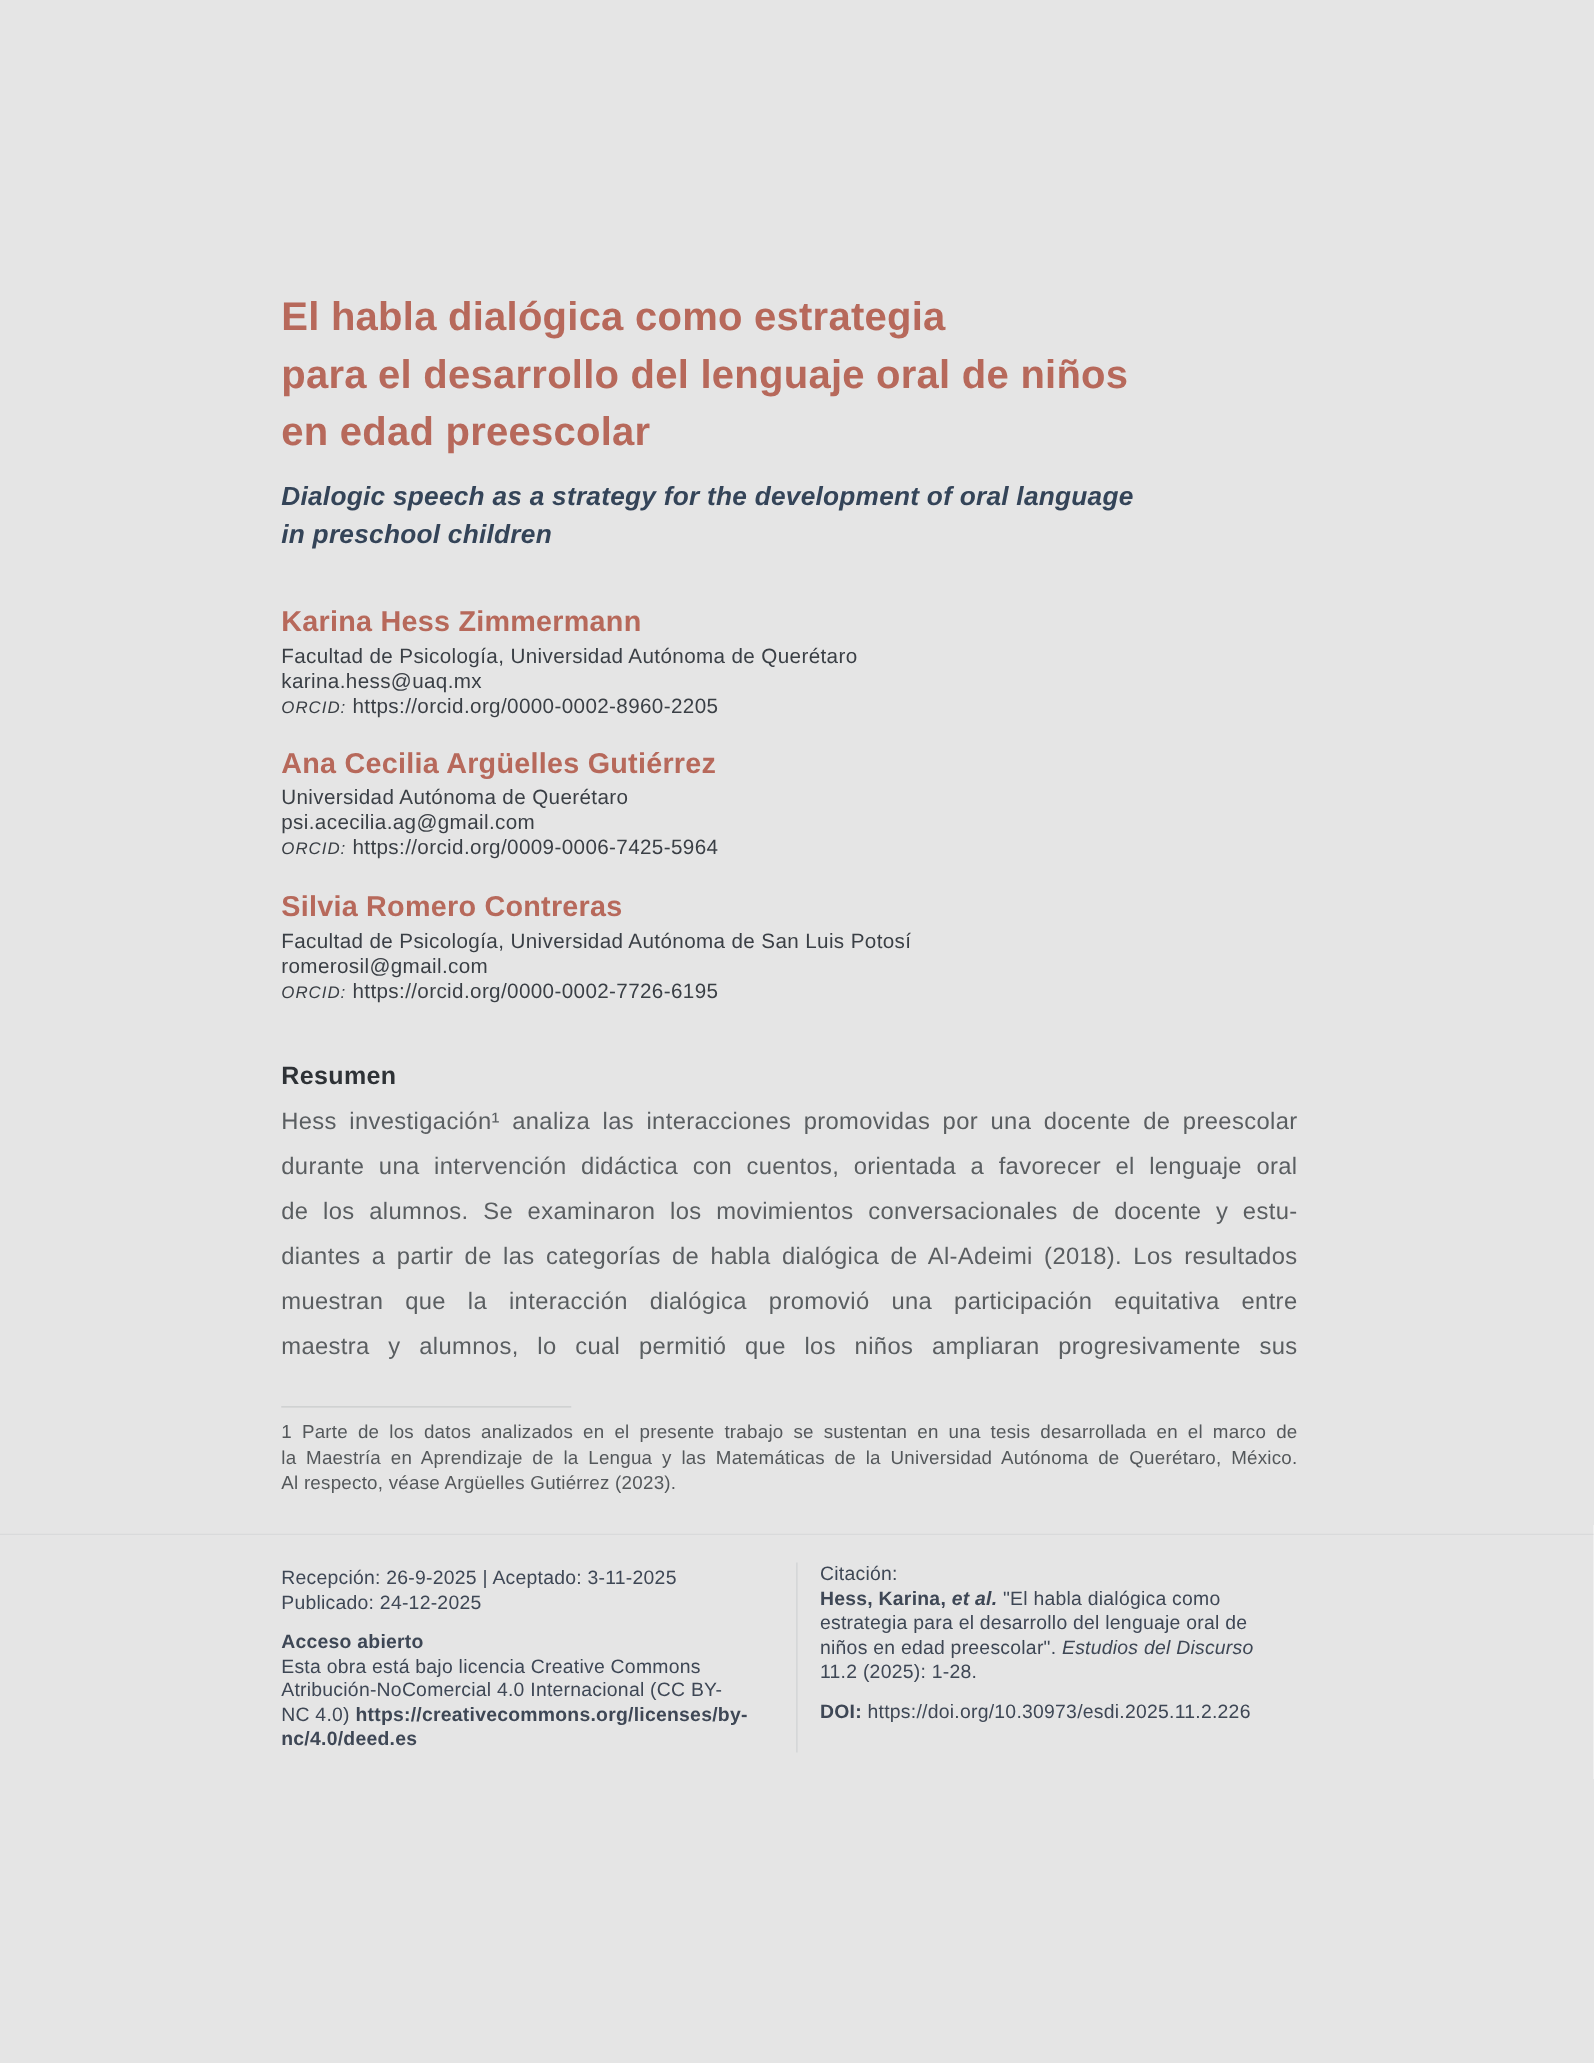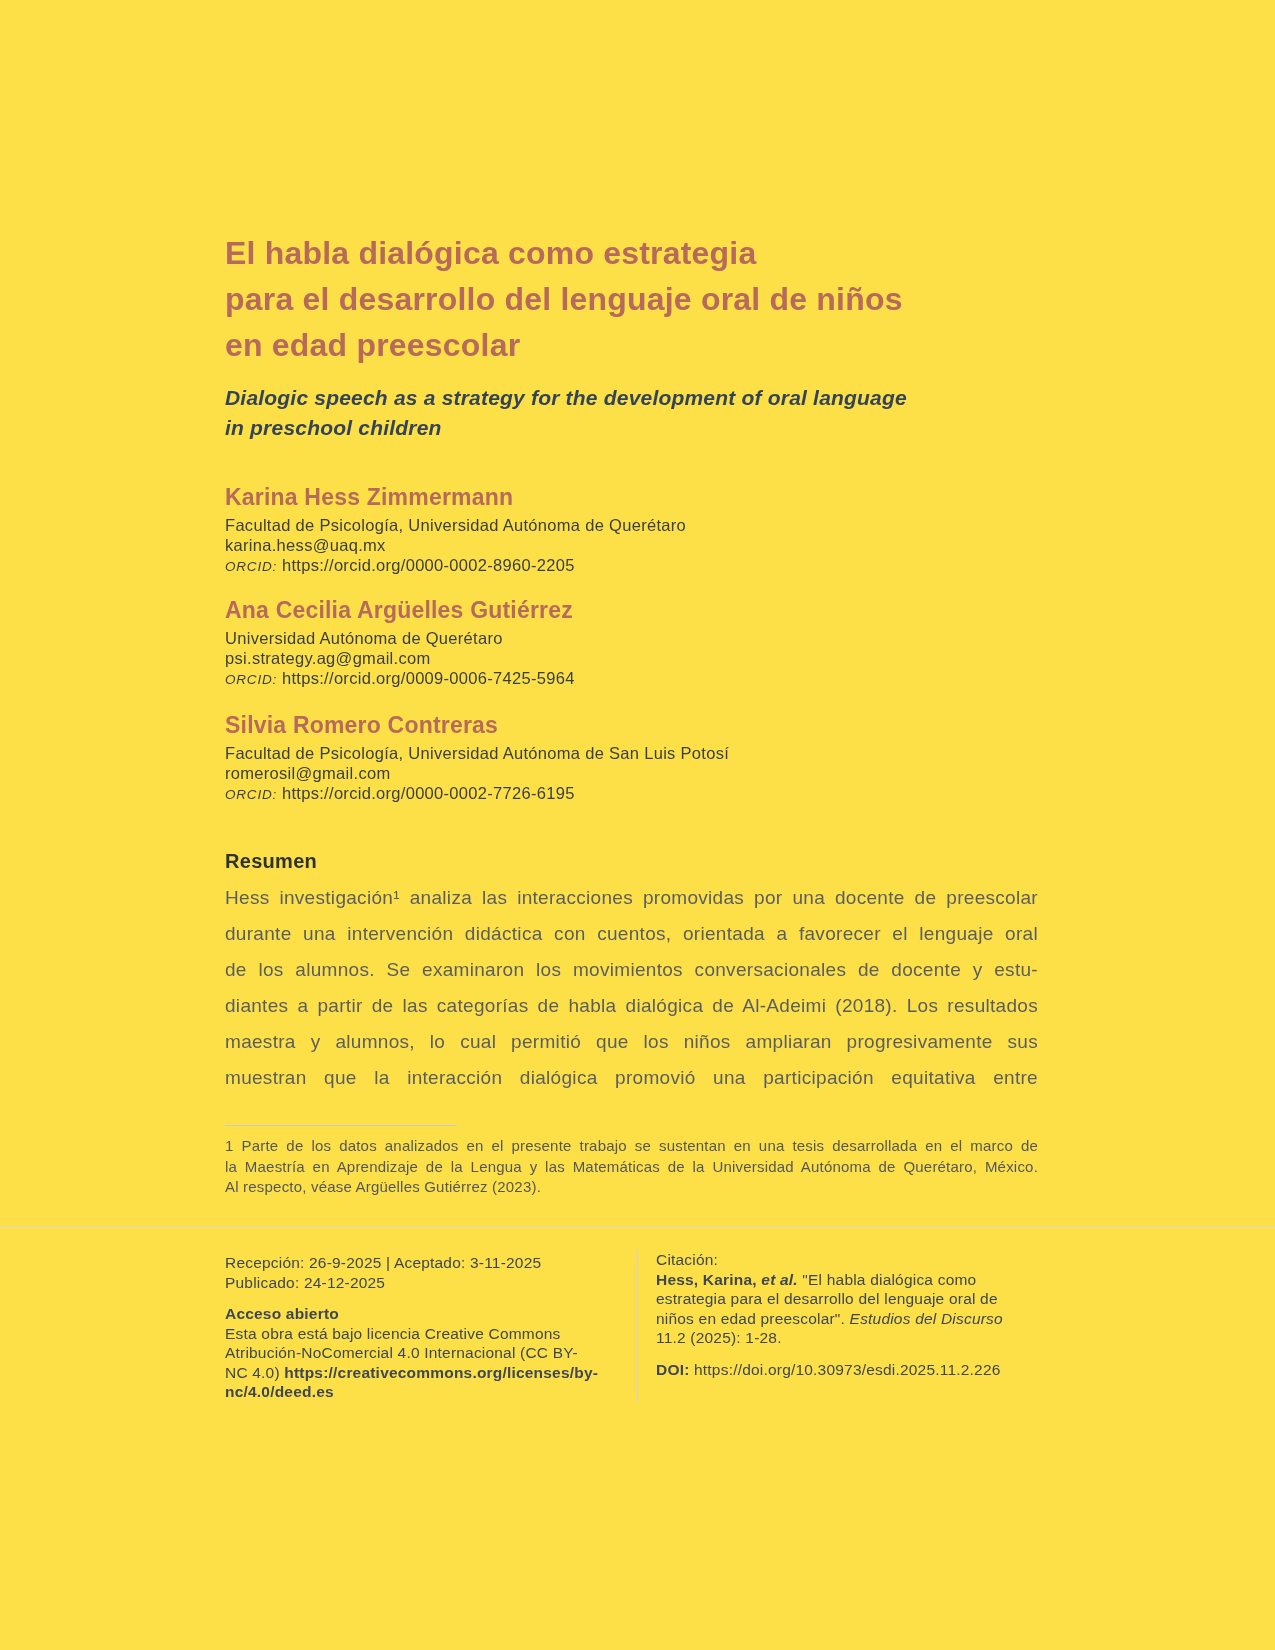--- a/index.html
+++ b/index.html
@@ -1,17 +1,17 @@
 <!DOCTYPE html>
 <html><head>
 <meta charset="utf-8">
 <style>
   html,body{margin:0;padding:0;background:#ffffff;}
   .page{
-    position:relative;width:1275px;height:1650px;background:#fde047;overflow:hidden;
+    position:relative;width:1275px;height:1650px;background:#e5e5e5;overflow:hidden;
     font-family:"Liberation Sans", sans-serif;
   }
   
   .title{
     position:absolute;left:225px;top:230px;width:860px;
     color:#b7695b;font-size:32px;font-weight:700;line-height:46px;letter-spacing:.2px;
   }
   .title div{white-space:nowrap;}
   .subtitle{
     position:absolute;left:225px;top:383px;width:860px;
@@ -77,39 +77,39 @@
   <div class="author" style="top:484px;">
     <div class="name">Karina Hess Zimmermann</div>
     <div class="line">Facultad de Psicología, Universidad Autónoma de Querétaro</div>
     <div class="line">karina.hess@uaq.mx</div>
     <div class="line"><span class="orcid-label">ORCID:</span> <span>https://orcid.org/0000-0002-8960-2205</span></div>
   </div>
 
   <div class="author" style="top:597px;">
     <div class="name">Ana Cecilia Argüelles Gutiérrez</div>
     <div class="line">Universidad Autónoma de Querétaro</div>
-    <div class="line">psi.strategy.ag@gmail.com</div>
+    <div class="line">psi.acecilia.ag@gmail.com</div>
     <div class="line"><span class="orcid-label">ORCID:</span> <span>https://orcid.org/0009-0006-7425-5964</span></div>
   </div>
 
   <div class="author" style="top:712px;">
     <div class="name">Silvia Romero Contreras</div>
     <div class="line">Facultad de Psicología, Universidad Autónoma de San Luis Potosí</div>
     <div class="line">romerosil@gmail.com</div>
     <div class="line"><span class="orcid-label">ORCID:</span> <span>https://orcid.org/0000-0002-7726-6195</span></div>
   </div>
 
   <div class="abstract-heading">Resumen</div>
   <div class="abstract">
     <div class="jline">Hess investigación¹ analiza las interacciones promovidas por una docente de preescolar</div>
     <div class="jline">durante una intervención didáctica con cuentos, orientada a favorecer el lenguaje oral</div>
     <div class="jline">de los alumnos. Se examinaron los movimientos conversacionales de docente y estu-</div>
     <div class="jline">diantes a partir de las categorías de habla dialógica de Al-Adeimi (2018). Los resultados</div>
+    <div class="jline">muestran que la interacción dialógica promovió una participación equitativa entre</div>
     <div class="jline">maestra y alumnos, lo cual permitió que los niños ampliaran progresivamente sus</div>
-    <div class="jline">muestran que la interacción dialógica promovió una participación equitativa entre</div>
   </div>
 
   <div class="footnote-rule"></div>
   <div class="footnote">
     <div class="jline">1   Parte de los datos analizados en el presente trabajo se sustentan en una tesis desarrollada en el marco de</div>
     <div class="jline">la Maestría en Aprendizaje de la Lengua y las Matemáticas de la Universidad Autónoma de Querétaro, México.</div>
     <div>Al respecto, véase Argüelles Gutiérrez (2023).</div>
   </div>
 
   <div class="band-rule"></div>

